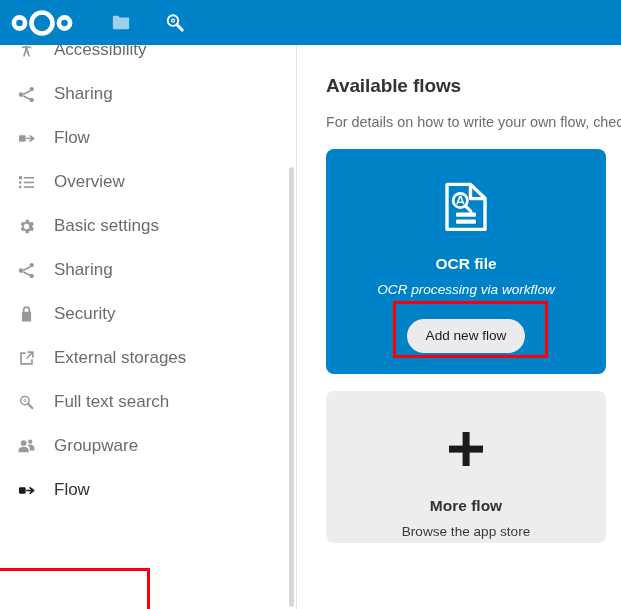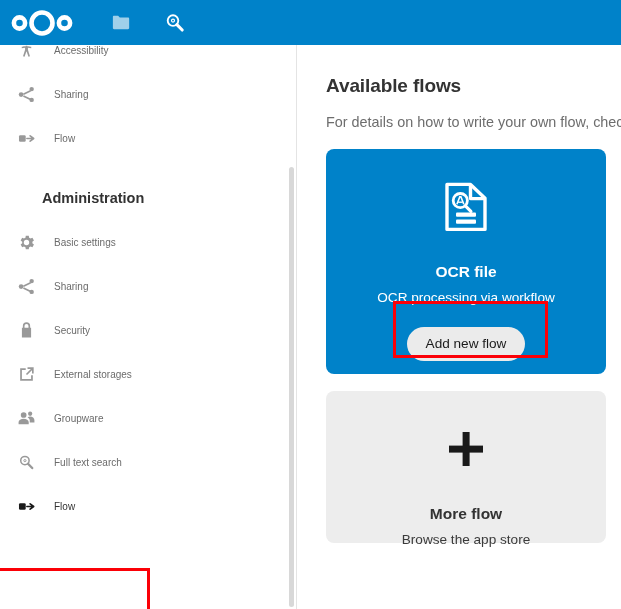--- a/index.html
+++ b/index.html
@@ -69,21 +69,21 @@
     width: 296px;
   }
   .nav-item {
     position: relative;
     display: flex;
     align-items: center;
     height: 44px;
     padding-left: 12px;
     box-sizing: border-box;
     color: #6b6b6b;
-    font-size: 10px;
+    font-size: 17px;
     cursor: pointer;
   }
   .nav-item .nav-icon {
     width: 28px;
     min-width: 28px;
     height: 28px;
     display: flex;
     align-items: center;
     justify-content: center;
     margin-right: 14px;
@@ -170,28 +170,28 @@
   .card-icon {
     height: 56px;
     display: flex;
     align-items: center;
     justify-content: center;
     margin-top: 10px;
   }
   .card-title {
     font-size: 15.5px;
     font-weight: bold;
-    margin-top: 28px;
+    margin-top: 20px;
   }
   .card-desc {
     font-size: 13.6px;
     margin-top: 9px;
   }
   .card-more .card-desc { color: #3b3b3b; text-align: center; }
-  .card-ocr .card-desc { color: #ffffff; }
+  .card-ocr .card-desc { color: #ffffff; font-style: italic; }
 
   .btn-add {
     display: inline-block;
     margin-top: 22px;
     padding: 0 19px;
     height: 34px;
     line-height: 34px;
     border-radius: 17px;
     background: #ebebeb;
     color: #1a1a1a;
@@ -280,22 +280,34 @@
       <div class="nav-item">
         <span class="nav-icon">
           <svg width="19" height="19" viewBox="0 0 24 24" fill="#5c5c5c" aria-hidden="true">
             <rect x="2.5" y="8" width="8.5" height="8" rx="1.6"></rect>
             <path d="M12.5 12h6.5M16.6 8.6L21 12l-4.4 3.4" fill="none" stroke="#5c5c5c" stroke-width="2.1" stroke-linecap="round" stroke-linejoin="round"></path>
           </svg>
         </span>
         <span class="nav-label">Flow</span>
       </div>
 
-      <div class="nav-caption">Administration</div>
-
+
+      <div class="nav-item">
+        <span class="nav-icon">
+          <svg width="19" height="19" viewBox="0 0 24 24" fill="#5c5c5c" aria-hidden="true">
+            <rect x="2.5" y="4" width="4" height="4"></rect>
+            <rect x="2.5" y="10.5" width="3" height="3"></rect>
+            <rect x="2.5" y="16.2" width="3" height="3"></rect>
+            <rect x="8.6" y="5" width="12.9" height="2.1"></rect>
+            <rect x="8.6" y="10.9" width="12.9" height="2.1"></rect>
+            <rect x="8.6" y="16.7" width="12.9" height="2.1"></rect>
+          </svg>
+        </span>
+        <span class="nav-label">Overview</span>
+      </div>
 
       <div class="nav-item">
         <span class="nav-icon">
           <svg width="19" height="19" viewBox="0 0 24 24" fill="#5c5c5c" aria-hidden="true">
             <path d="M19.4 13a7.9 7.9 0 000-2l2-1.6-1.9-3.3-2.4 1a7.6 7.6 0 00-1.8-1l-.4-2.6h-3.8l-.4 2.6c-.6.2-1.2.6-1.8 1l-2.4-1L4.6 9.4 6.6 11a7.9 7.9 0 000 2l-2 1.6 1.9 3.3 2.4-1c.6.4 1.2.8 1.8 1l.4 2.6h3.8l.4-2.6c.6-.2 1.2-.6 1.8-1l2.4 1 1.9-3.3-2-1.6zM12 15.4A3.4 3.4 0 1115.4 12 3.4 3.4 0 0112 15.4z"></path>
           </svg>
         </span>
         <span class="nav-label">Basic settings</span>
       </div>
 
@@ -326,39 +338,39 @@
             <path d="M4 4h7v2.2H6.2v11.6h11.6V13H20v7H4z" fill="#5c5c5c"></path>
             <path d="M13.3 4H20v6.7" fill="none" stroke="#5c5c5c" stroke-width="2.1"></path>
             <path d="M19.4 4.6l-7.4 7.4" fill="none" stroke="#5c5c5c" stroke-width="2.1"></path>
           </svg>
         </span>
         <span class="nav-label">External storages</span>
       </div>
 
       <div class="nav-item">
         <span class="nav-icon">
+          <svg width="19" height="19" viewBox="0 0 24 24" aria-hidden="true">
+            <circle cx="10" cy="9.6" r="5.3" fill="none" stroke="#5c5c5c" stroke-width="1.9"></circle>
+            <circle cx="10" cy="9.6" r="1.4" fill="none" stroke="#5c5c5c" stroke-width="1.2"></circle>
+            <path d="M13.9 13.6l5.3 5.4" stroke="#5c5c5c" stroke-width="3" stroke-linecap="round"></path>
+          </svg>
+        </span>
+        <span class="nav-label">Full text search</span>
+      </div>
+
+      <div class="nav-item">
+        <span class="nav-icon">
           <svg width="19" height="19" viewBox="0 0 24 24" fill="#5c5c5c" aria-hidden="true">
             <circle cx="8.4" cy="7.6" r="3.6"></circle>
             <path d="M8.4 12.4c-3.4 0-6.4 1.8-6.4 3.9v2.9h12.8v-2.9c0-2.1-3-3.9-6.4-3.9z"></path>
             <circle cx="16.6" cy="6" r="2.7"></circle>
             <path d="M16.6 9.6c-1.2 0-2.3.2-3.2.7 1.6 1 2.7 2.4 2.7 4v2.9H22v-3.4c0-2-2.4-4.2-5.4-4.2z"></path>
           </svg>
         </span>
         <span class="nav-label">Groupware</span>
-      </div>
-
-      <div class="nav-item">
-        <span class="nav-icon">
-          <svg width="19" height="19" viewBox="0 0 24 24" aria-hidden="true">
-            <circle cx="10" cy="9.6" r="5.3" fill="none" stroke="#5c5c5c" stroke-width="1.9"></circle>
-            <circle cx="10" cy="9.6" r="1.4" fill="none" stroke="#5c5c5c" stroke-width="1.2"></circle>
-            <path d="M13.9 13.6l5.3 5.4" stroke="#5c5c5c" stroke-width="3" stroke-linecap="round"></path>
-          </svg>
-        </span>
-        <span class="nav-label">Full text search</span>
       </div>
 
       <div class="nav-item is-active">
         <span class="nav-icon">
           <svg width="19" height="19" viewBox="0 0 24 24" fill="#1a1a1a" aria-hidden="true">
             <rect x="2.5" y="8" width="8.5" height="8" rx="1.6"></rect>
             <path d="M12.5 12h6.5M16.6 8.6L21 12l-4.4 3.4" fill="none" stroke="#1a1a1a" stroke-width="2.1" stroke-linecap="round" stroke-linejoin="round"></path>
           </svg>
         </span>
         <span class="nav-label">Flow</span>

